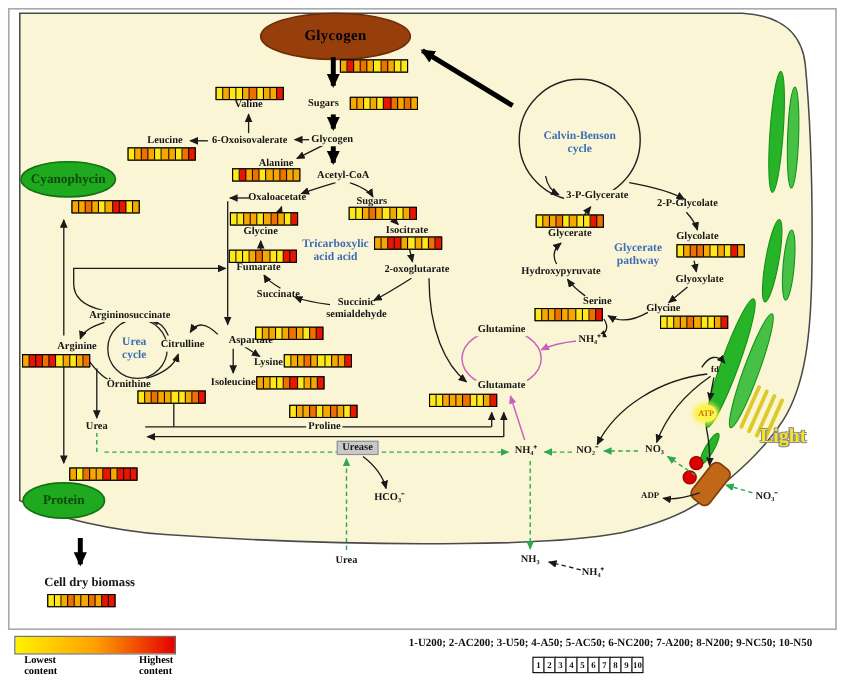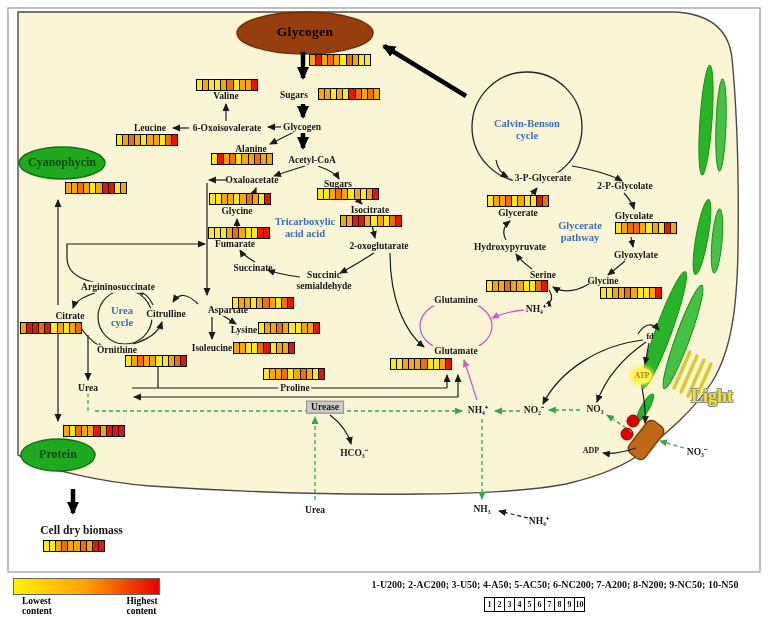--- a/index.html
+++ b/index.html
@@ -204,21 +204,21 @@
       <span class="lbl" style="left: 636px; top: 255px;">Glyoxylate</span>
       <span class="lbl" style="left: 543px; top: 275px;">Serine</span>
       <span class="lbl" style="left: 603px; top: 281px;">Glycine</span>
       <span class="lbl bg" style="left: 456px; top: 300px;">Glutamine</span>
       <span class="lbl bg" style="left: 456px; top: 351px;">Glutamate</span>
       <span class="lbl bg" style="left: 536px; top: 309px;">NH₄⁺</span>
       <span class="lbl bg" style="left: 118px; top: 287px;">Argininosuccinate</span>
       <span class="lbl blue" style="left: 122px; top: 317px;">Urea
 cycle</span>
       <span class="lbl bg" style="left: 166px; top: 314px;">Citrulline</span>
-      <span class="lbl bg" style="left: 70px; top: 316px;">Citrate</span>
+      <span class="lbl bg" style="left: 70px; top: 316px;">Arginine</span>
       <span class="lbl bg" style="left: 117px; top: 350px;">Ornithine</span>
       <span class="lbl bg" style="left: 228px; top: 310px;">Aspartate</span>
       <span class="lbl" style="left: 244px; top: 330px;">Lysine</span>
       <span class="lbl" style="left: 212px; top: 348px;">Isoleucine</span>
       <span class="lbl bg" style="left: 295px; top: 388px;">Proline</span>
       <span class="lbl bg" style="left: 88px; top: 388px;">Urea</span>
       <span class="lbl box" style="left: 325px; top: 407px;">Urease</span>
       <span class="lbl" style="left: 354px; top: 453px;">HCO₃⁻</span>
       <span class="lbl ongreen" style="left: 58px; top: 455px;">Protein</span>
       <span class="lbl big" style="left: 73px; top: 530px;">Cell dry biomass</span>

